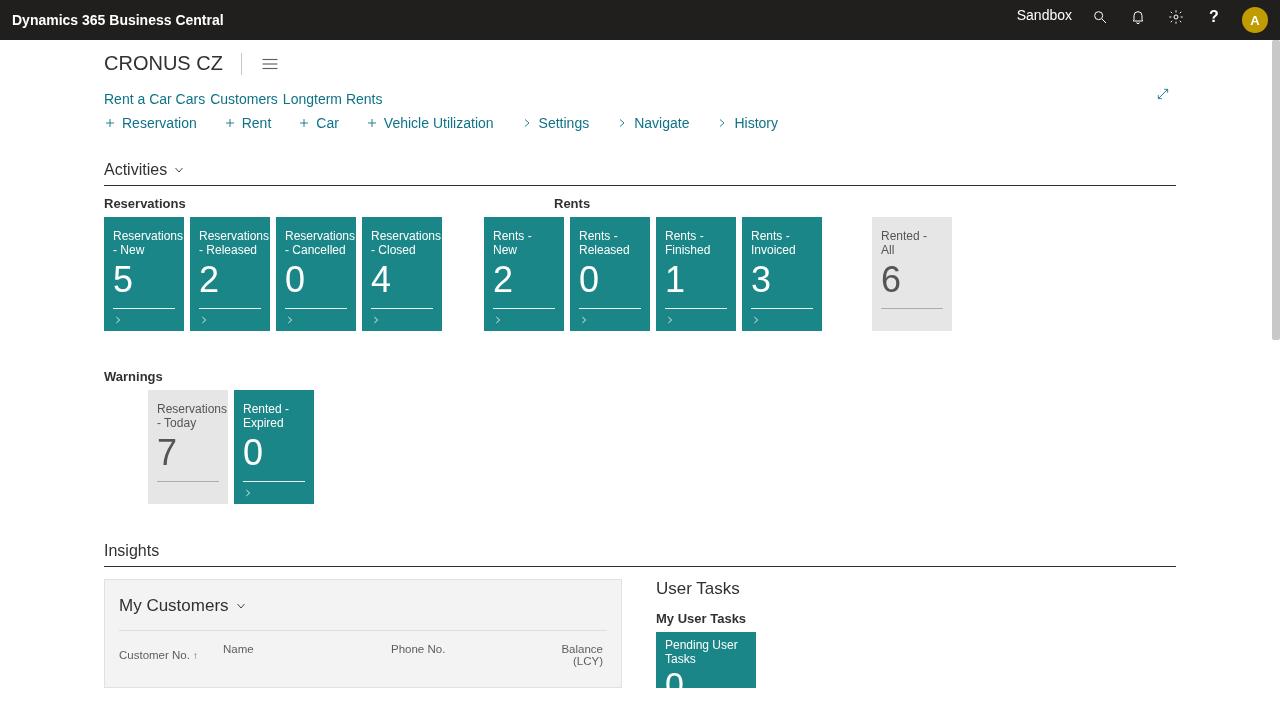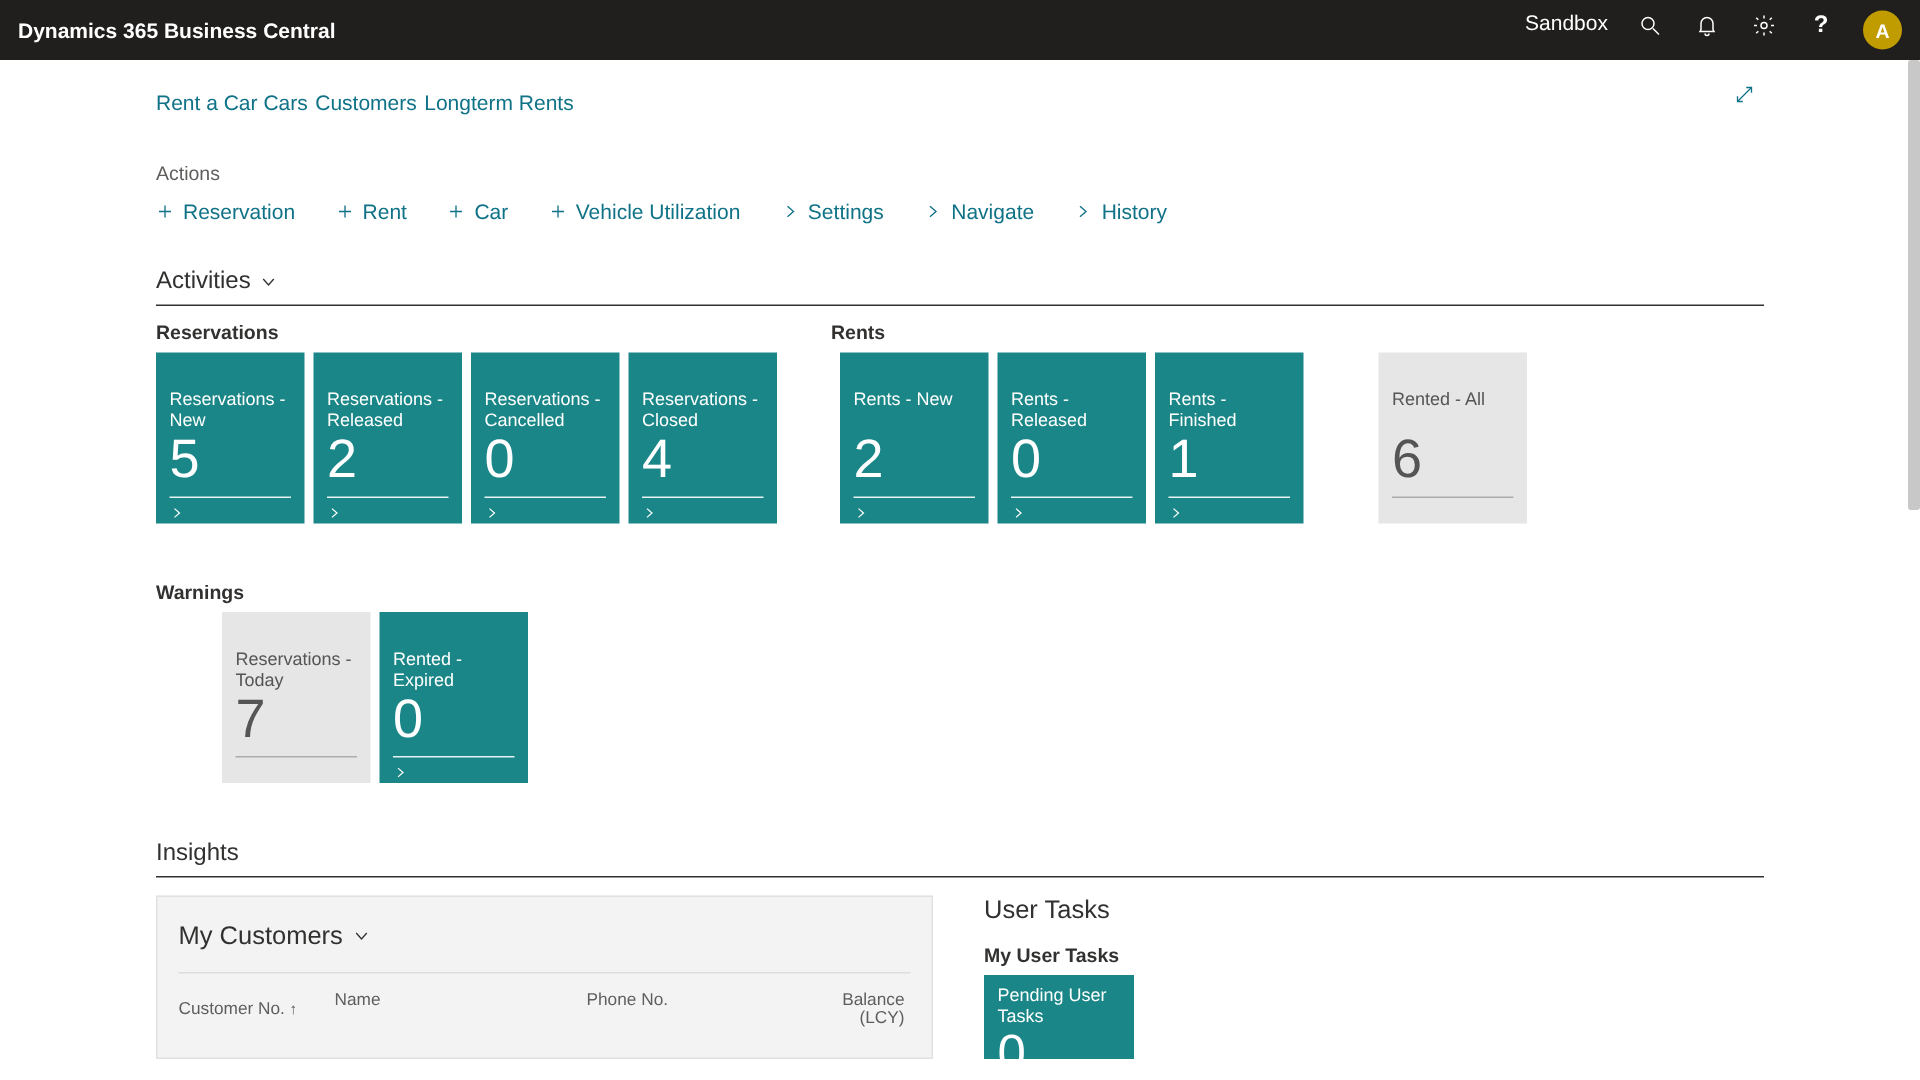--- a/index.html
+++ b/index.html
@@ -45,21 +45,21 @@
   .activities-row svg { width: 12px; height: 12px; stroke: #323130; fill: none; stroke-width: 1.8;}
   .hr { height: 1px; background: #323130; margin: 2px 104px 0 104px; }
 
   .group-labels { display: flex; padding: 10px 0 6px 104px; gap: 0; }
   .group-label { font-size: 13px; font-weight: 600; color: #323130; }
   .group-label.reservations { width: 450px; }
   .group-label.rents { }
 
   .tiles { display: flex; gap: 6px; padding: 0 0 0 104px; flex-wrap: nowrap; }
   .tile {
-    width: 99px; height: 114px; background: #1a8687; color: #fff; padding: 24px 9px 6px 9px;
+    width: 80px; height: 114px; background: #1a8687; color: #fff; padding: 12px 9px 6px 9px;
     display: flex; flex-direction: column; justify-content: space-between; cursor: pointer;
     position: relative;
   }
   .tile.muted { background: #e6e6e6; color: #555; margin-left: 44px; }
   .tile .label { font-size: 12px; line-height: 14px; min-height: 28px; }
   .tile .value { font-size: 36px; font-weight: 300; line-height: 38px; }
   .tile .underline { height: 1px; background: rgba(255,255,255,0.9); margin: 6px 0 2px 0; }
   .tile.muted .underline { background: rgba(0,0,0,0.25); }
   .tile .chev { height: 14px; }
   .tile .chev svg { width: 10px; height: 10px; stroke: currentColor; fill: none; stroke-width: 2;}
@@ -118,35 +118,45 @@
           <path d="M12 2v3M12 19v3M4.2 4.2l2.1 2.1M17.7 17.7l2.1 2.1M2 12h3M19 12h3M4.2 19.8l2.1-2.1M17.7 6.3l2.1-2.1"></path>
         </svg>
     </span>
     <span class="icon-btn" style="font-size:16px;font-weight:600;">?</span>
     <span class="avatar">A</span>
   </div>
 </div>
 
 <div class="page">
 
+  <div class="company-row">
+    <div class="company-name">CRONUS CZ</div>
+    <div class="vdiv"></div>
+    <span class="hamburger icon-btn">
+      <svg viewBox="0 0 24 18">
+          <line x1="2" y1="3" x2="22" y2="3"></line>
+          <line x1="2" y1="9" x2="22" y2="9"></line>
+          <line x1="2" y1="15" x2="22" y2="15"></line>
+        </svg>
+    </span>
+  </div>
 
   <div class="tab-row">
     <a>Rent a Car Cars</a>
     <a>Customers</a>
     <a>Longterm Rents</a>
     <span class="expand-icon">
       <svg viewBox="0 0 24 24">
           <line x1="4" y1="20" x2="20" y2="4"></line>
           <polyline points="14,4 20,4 20,10"></polyline>
           <polyline points="10,20 4,20 4,14"></polyline>
         </svg>
     </span>
   </div>
 
-  <div class="section-label">Actions</div>
   <div class="actions-row">
     <div class="action-item">
       <svg viewBox="0 0 24 24">
           <line x1="12" y1="4" x2="12" y2="20"></line>
           <line x1="4" y1="12" x2="20" y2="12"></line>
         </svg>
       <span>Reservation</span>
     </div>
     <div class="action-item">
       <svg viewBox="0 0 24 24">
@@ -263,20 +273,30 @@
       <div>
           <div class="underline"></div>
           <div class="chev"><svg viewBox="0 0 24 24">
               <polyline points="8,5 16,12 8,19"></polyline>
             </svg></div>
         </div>
     </div>
     <div class="tile">
       <div class="label">Rents - Finished</div>
       <div class="value">1</div>
+      <div>
+          <div class="underline"></div>
+          <div class="chev"><svg viewBox="0 0 24 24">
+              <polyline points="8,5 16,12 8,19"></polyline>
+            </svg></div>
+        </div>
+    </div>
+    <div class="tile">
+      <div class="label">Rents - Invoiced</div>
+      <div class="value">3</div>
       <div>
           <div class="underline"></div>
           <div class="chev"><svg viewBox="0 0 24 24">
               <polyline points="8,5 16,12 8,19"></polyline>
             </svg></div>
         </div>
     </div>
     <div class="tile muted">
       <div class="label">Rented - All</div>
       <div class="value">6</div>

